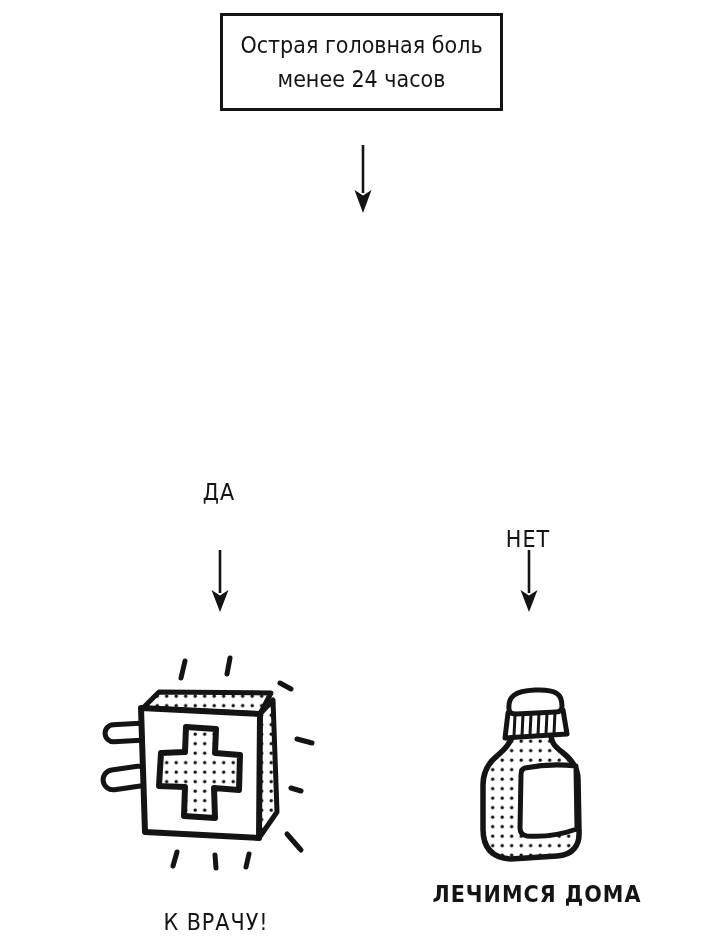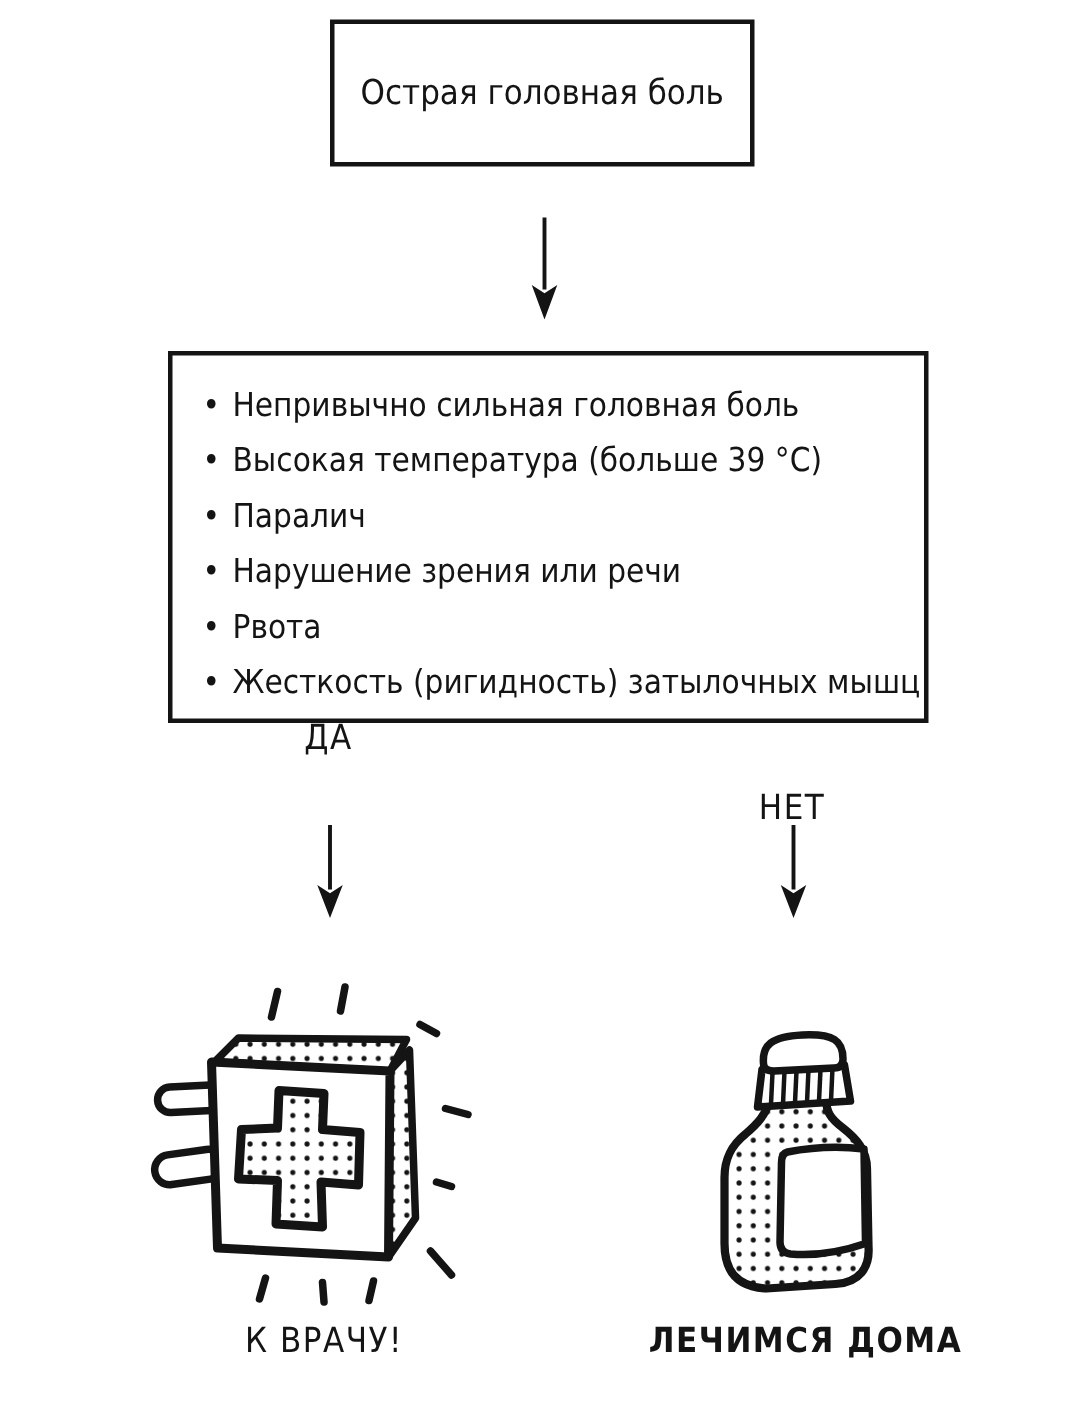--- a/index.html
+++ b/index.html
@@ -56,56 +56,47 @@
   .branch-label.yes { left: 219px; }
   .branch-label.no  { left: 528px; margin-top: 47px; }
   .outcome-label {
     position: absolute;
     top: 881px;
     transform: translateX(-50%);
     font-size: 23px;
     letter-spacing: 1px;
     white-space: nowrap;
   }
-  .outcome-label.yes { left: 216px; }
+  .outcome-label.yes { left: 216px; margin-top: 28px; }
   .outcome-label.no  { left: 537px; font-weight: bold; }
   .arrow { position: absolute; }
   .arrow-main   { left: 350px; top: 143px; }
   .arrow-yes    { left: 207px; top: 548px; }
   .arrow-no     { left: 516px; top: 548px; }
   .illustration { position: absolute; }
   .kit-illustration    { left: 97px;  top: 636px; }
   .bottle-illustration { left: 461px; top: 681px; }
 </style>
 </head>
 <body>
 
 <div class="page">
 
   <div class="box start-box">
     <div>Острая головная боль</div>
+    <div>менее 24 часов</div>
   </div>
 
   <div class="arrow arrow-main">
     <svg width="26" height="70" viewBox="0 0 26 70">
       <line x1="13" y1="2" x2="13" y2="50" stroke="#141414" stroke-width="2.6"></line>
       <polygon points="13,70 4.5,47 13,52.5 21.5,47" fill="#141414"></polygon>
     </svg>
   </div>
 
-  <div class="box symptoms-box">
-    <ul>
-      <li>Непривычно сильная головная боль</li>
-      <li>Высокая температура (больше 39 °C)</li>
-      <li>Паралич</li>
-      <li>Нарушение зрения или речи</li>
-      <li>Рвота</li>
-      <li>Жесткость (ригидность) затылочных мышц</li>
-    </ul>
-  </div>
 
   <div class="branch-label yes">ДА</div>
   <div class="branch-label no">НЕТ</div>
 
   <div class="arrow arrow-yes">
     <svg width="26" height="64" viewBox="0 0 26 64">
       <line x1="13" y1="2" x2="13" y2="45" stroke="#141414" stroke-width="2.6"></line>
       <polygon points="13,64 4.5,42 13,47.5 21.5,42" fill="#141414"></polygon>
     </svg>
   </div>

